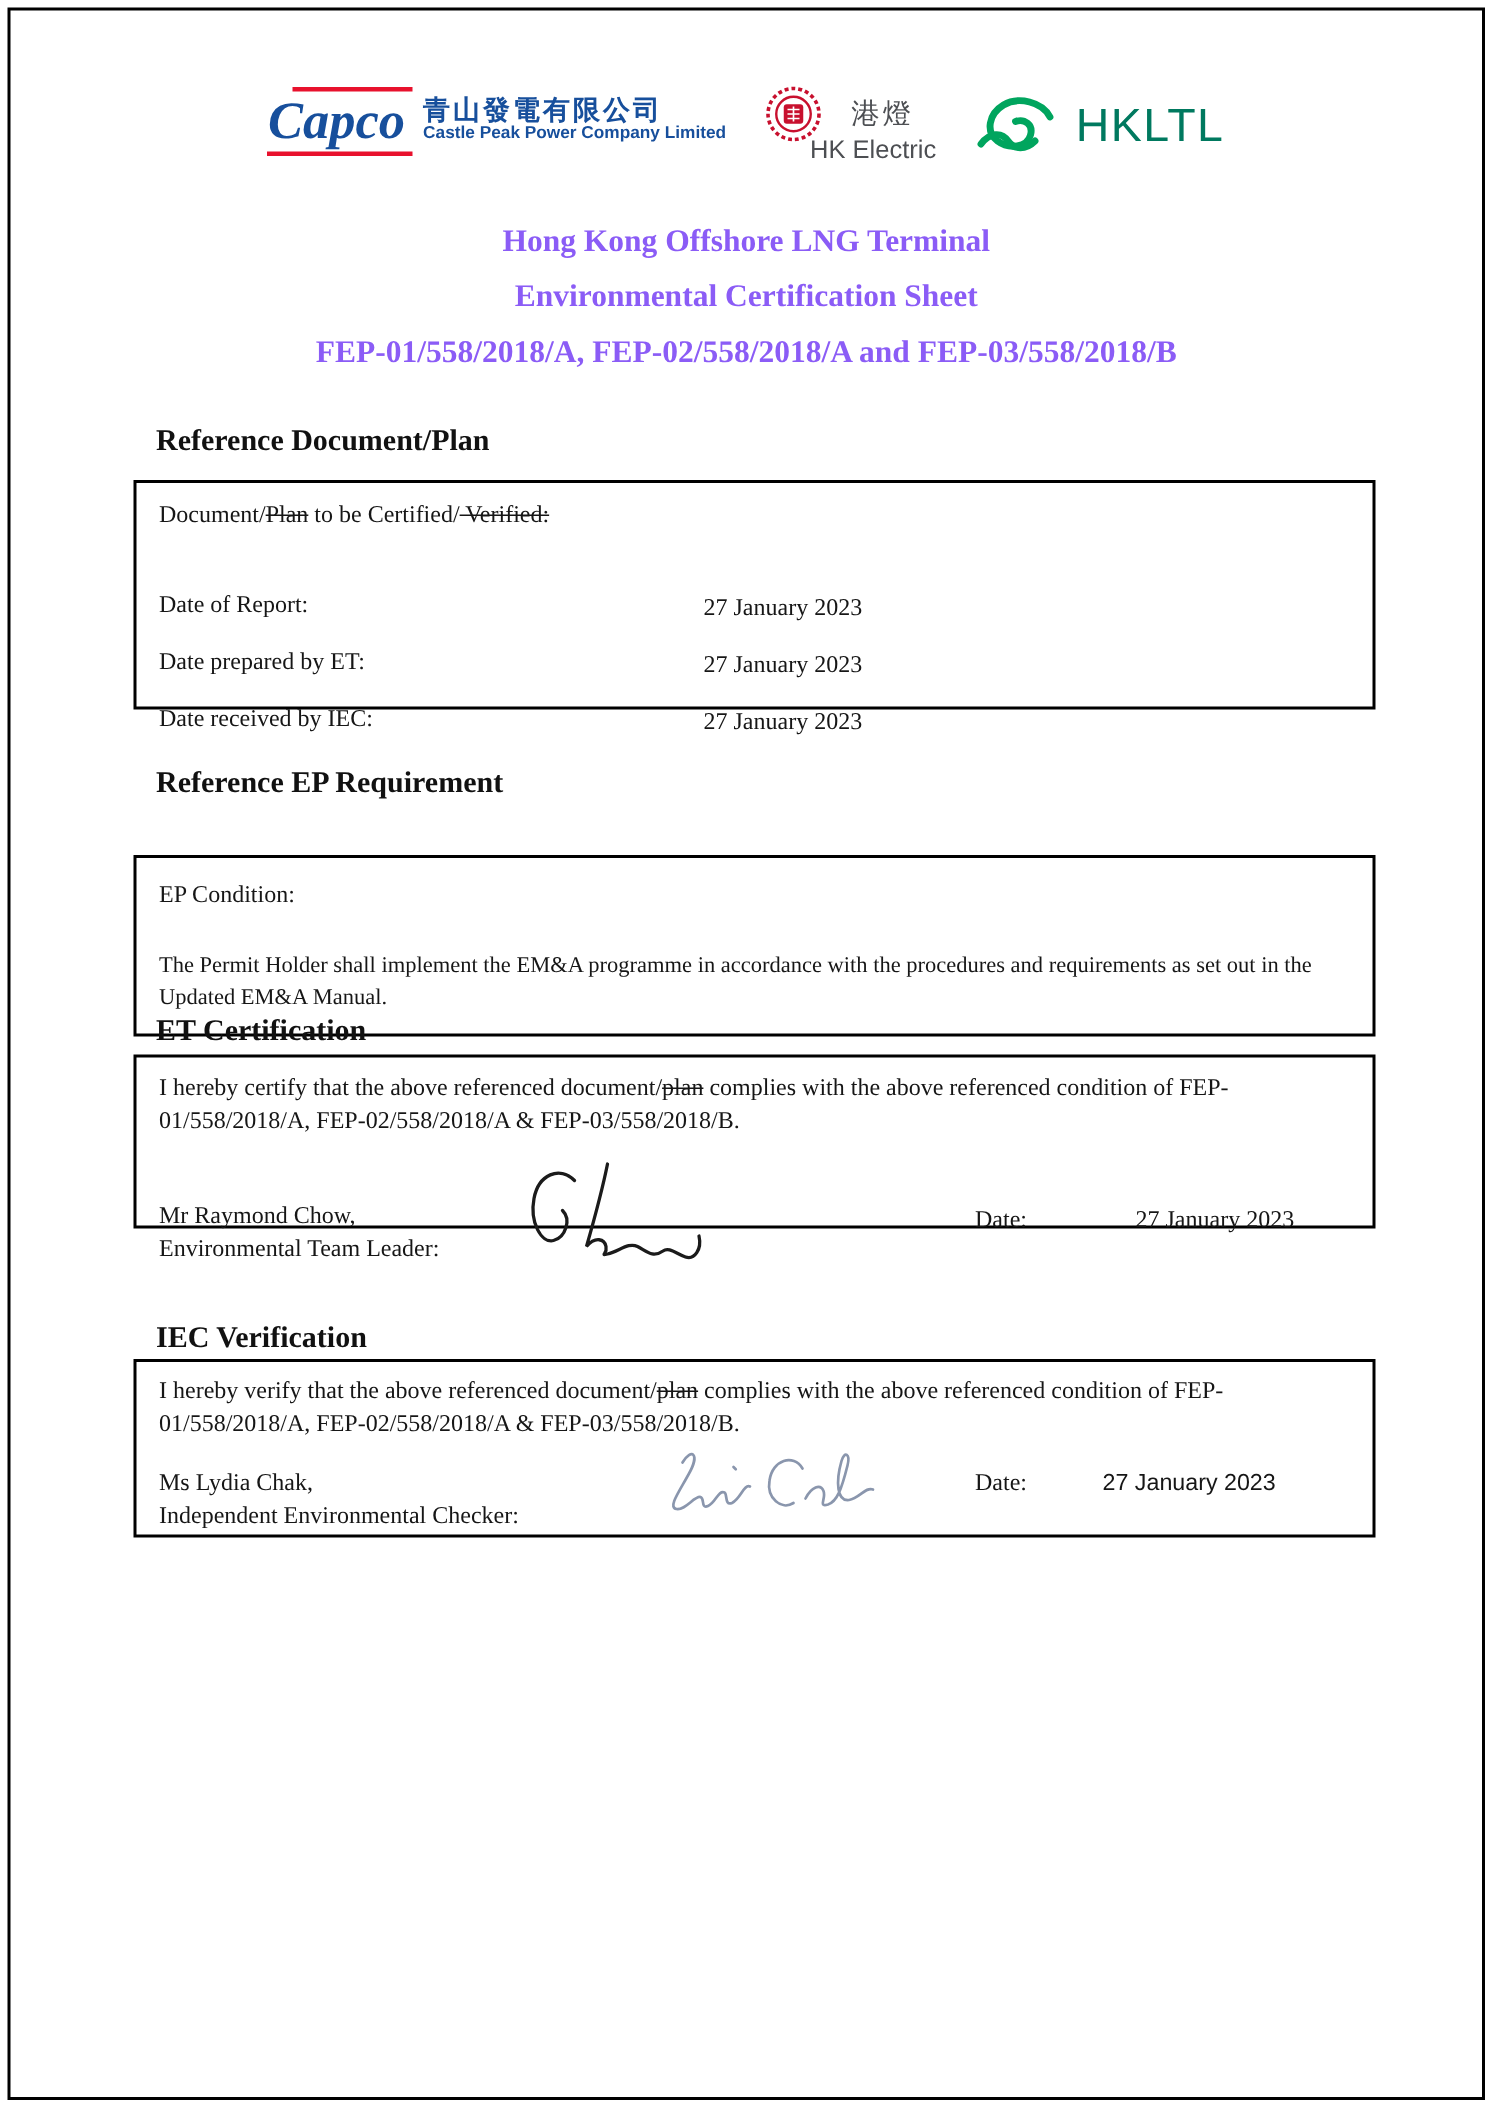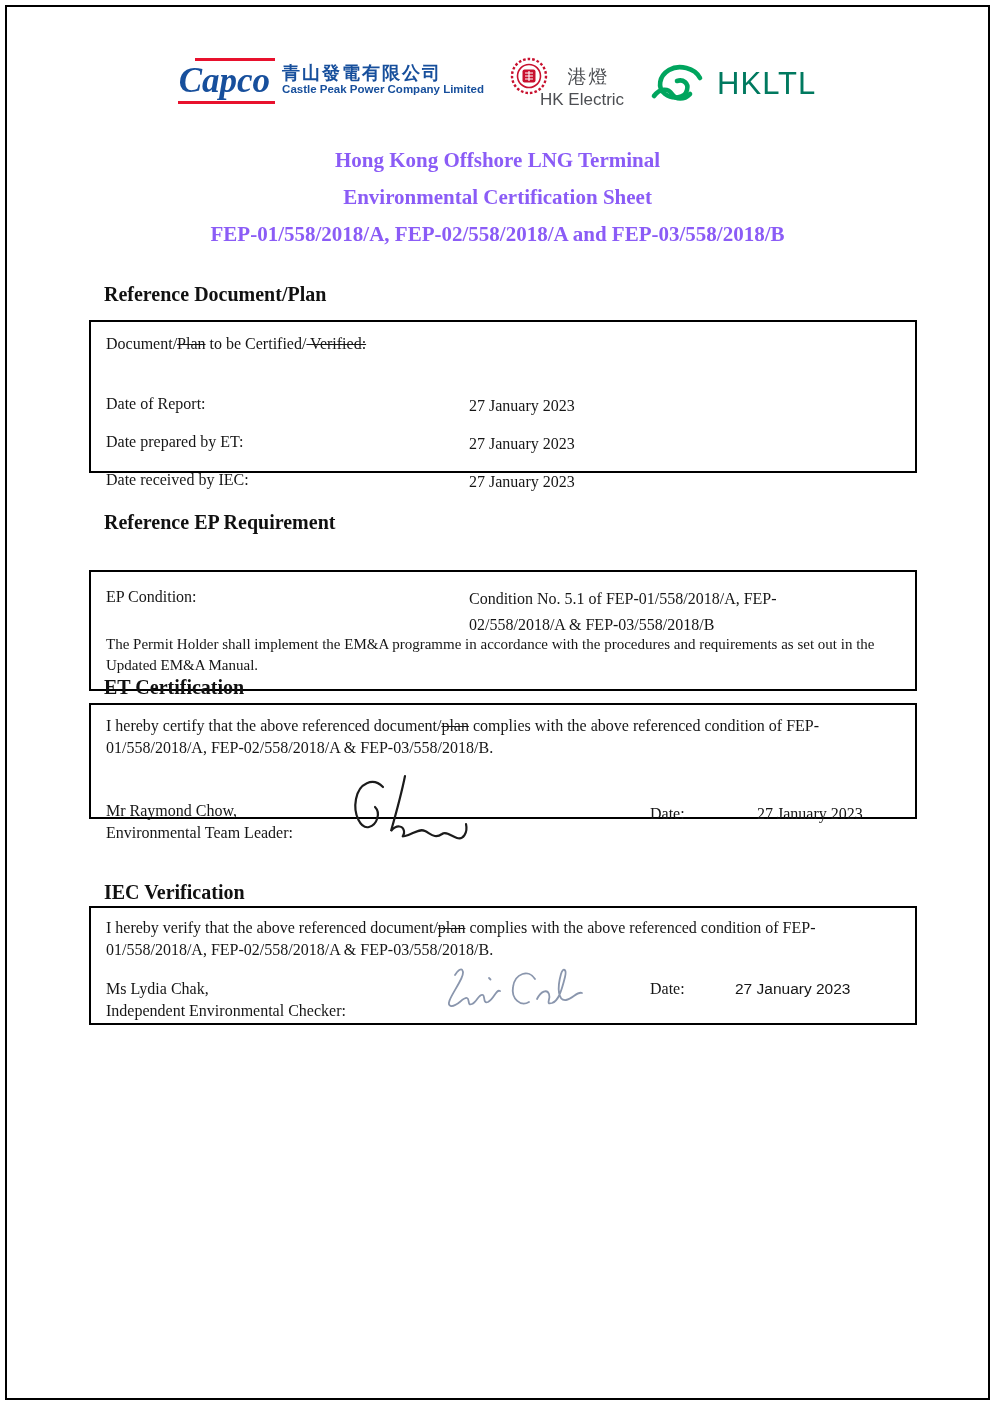--- a/index.html
+++ b/index.html
@@ -103,21 +103,20 @@
   <div>
     <div class="lbl" style="top:147px;">Date received by IEC:</div>
     <div class="val" style="top:147px;">27 January 2023</div>
   </div>
 </div>
 
 <div class="sec-heading" style="top:511px;">Reference EP Requirement</div>
 
 <div class="box" style="top:536px;height:121px;margin-top:34px;">
   <div class="lbl" style="top:14px;">EP Condition:</div>
-  <div class="val" style="top:14px;max-width:372px;">Condition No. 5.1 of FEP-01/558/2018/A, FEP-02/558/2018/A &amp; FEP-03/558/2018/B</div>
   <div class="note" style="top:62px;">The Permit Holder shall implement the EM&amp;A programme in accordance with the procedures and requirements as set out in the Updated EM&amp;A Manual.</div>
 </div>
 
 <div class="sec-heading" style="top:676px;">ET Certification</div>
 
 <div class="box" style="top:703px;height:116px;">
   <div class="statement" style="top:10px;"><span>I hereby certify that the above referenced document/</span><span class="strike">plan</span><span> complies with the above referenced condition of FEP-01/558/2018/A, FEP-02/558/2018/A &amp; FEP-03/558/2018/B.</span></div>
 
   <div class="signatory" style="top:95px;">
     <div>Mr Raymond Chow,</div>

